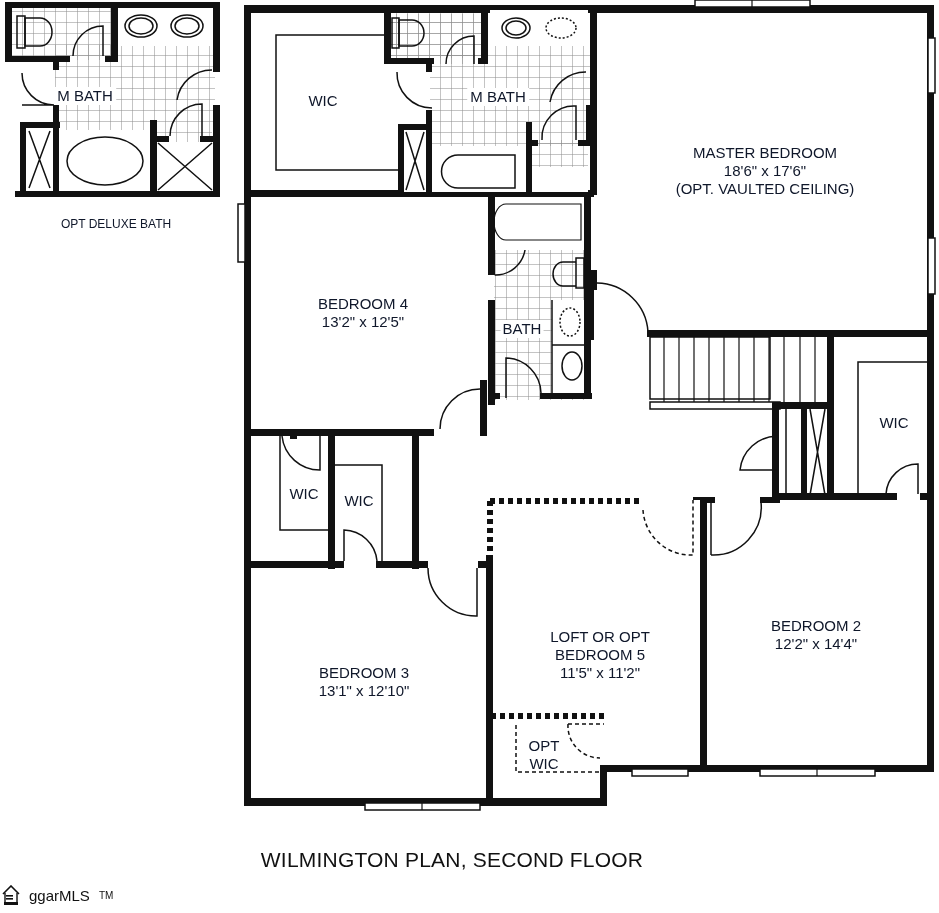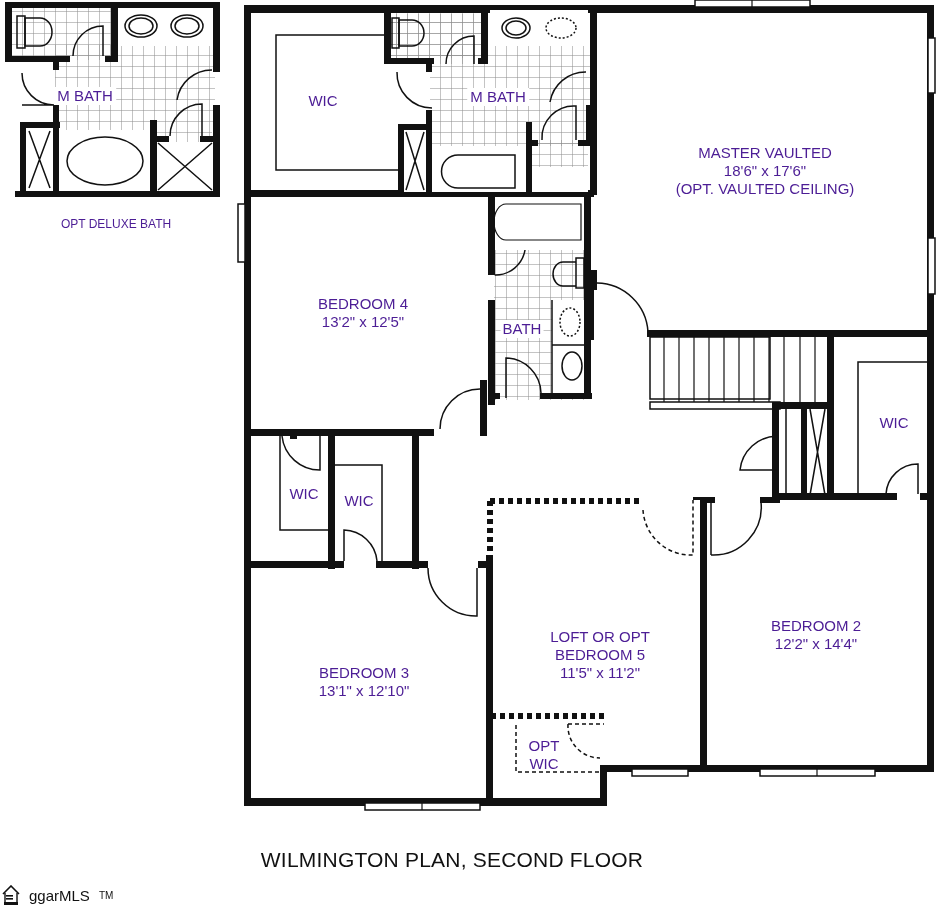--- a/index.html
+++ b/index.html
@@ -4,21 +4,21 @@
 <style>
   html, body { margin: 0; padding: 0; background: #ffffff; }
   body { width: 939px; height: 913px; position: relative; overflow: hidden; font-family: "Liberation Sans", sans-serif; color: #111; }
   svg.plan { position: absolute; left: 0; top: 0; }
   .wall { fill: #111; }
   .thin { stroke: #111; stroke-width: 1.5; fill: none; }
   .door { stroke: #111; stroke-width: 1.5; fill: none; }
   .dash { stroke: #111; stroke-width: 1.5; fill: none; stroke-dasharray: 4 3; }
   .dotwall { stroke: #111; stroke-width: 6; fill: none; stroke-dasharray: 5 4; }
   .window { fill: #fff; stroke: #111; stroke-width: 1.5; }
-  .label { position: absolute; text-align: center; font-size: 15px; line-height: 18px; white-space: nowrap; transform: translateX(-50%); color: #4c1d95; }
+  .label { position: absolute; text-align: center; font-size: 15px; line-height: 18px; white-space: nowrap; transform: translateX(-50%); color: #0f172a; }
   .label .l { display: block; }
   .title { position: absolute; left: 452px; top: 848px; transform: translateX(-50%); font-size: 21px; letter-spacing: 0.2px; white-space: nowrap; }
   .logo { position: absolute; left: 2px; top: 885px; font-size: 15px; display: flex; align-items: center; gap: 9px; }
   .logo svg { display: block; }
   .logo sup { font-size: 10px; }
 </style>
 </head>
 <body>
 
 <svg class="plan" width="939" height="913" viewBox="0 0 939 913">
@@ -235,21 +235,21 @@
   <span class="l">OPT DELUXE BATH</span>
 </div>
 
 <div class="label" style="left:323px; top:92px;">
   <span class="l">WIC</span>
 </div>
 <div class="label" style="left:498px; top:88px; background:#fff; padding:0 3px;">
   <span class="l">M BATH</span>
 </div>
 <div class="label" style="left:765px; top:144px;">
-  <span class="l">MASTER VAULTED</span>
+  <span class="l">MASTER BEDROOM</span>
   <span class="l">18'6" x 17'6"</span>
   <span class="l">(OPT. VAULTED CEILING)</span>
 </div>
 <div class="label" style="left:363px; top:295px;">
   <span class="l">BEDROOM 4</span>
   <span class="l">13'2" x 12'5"</span>
 </div>
 <div class="label" style="left:522px; top:320px; background:#fff; padding:0 2px;">
   <span class="l">BATH</span>
 </div>

